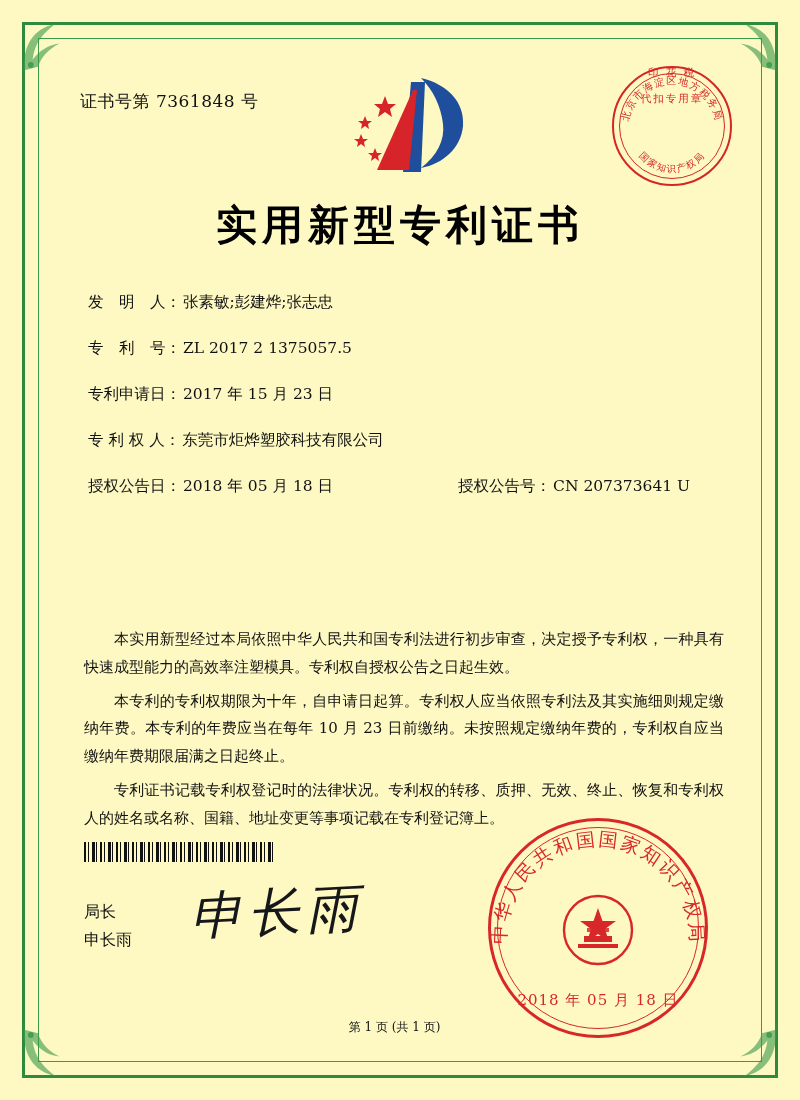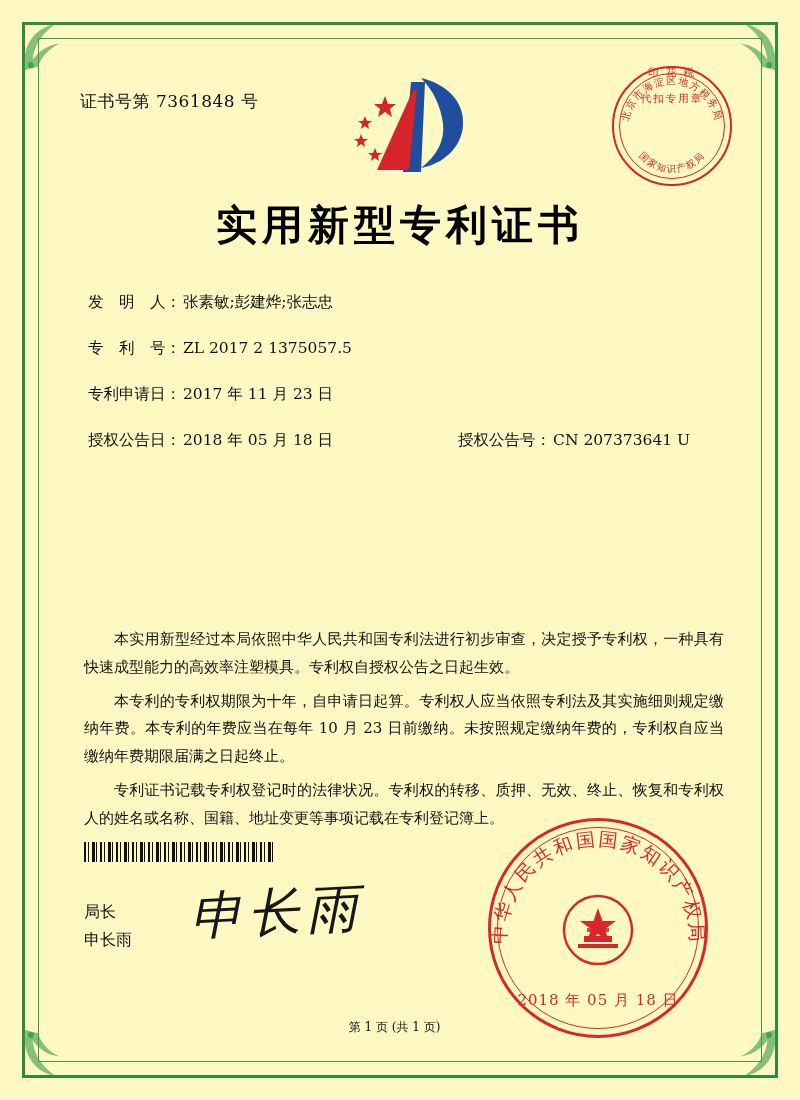--- a/index.html
+++ b/index.html
@@ -328,23 +328,27 @@
         <span class="field-value">张素敏;彭建烨;张志忠</span>
       </div>
 
       <div class="field-row">
         <span class="field-label">专　利　号：</span>
         <span class="field-value">ZL 2017 2 1375057.5</span>
       </div>
 
       <div class="field-row">
         <span class="field-label">专利申请日：</span>
-        <span class="field-value">2017 年 11 月 23 日</span>
-      </div>
-
+        <span class="field-value">2017 年 15 月 23 日</span>
+      </div>
+
+      <div class="field-row">
+        <span class="field-label">专 利 权 人：</span>
+        <span class="field-value">东莞市炬烨塑胶科技有限公司</span>
+      </div>
 
 
       <div class="field-row two-col">
         <span class="col-left">
           <span class="field-label">授权公告日：</span>
           <span class="field-value">2018 年 05 月 18 日</span>
         </span>
         <span class="col-right">
           <span class="field-label">授权公告号：</span>
           <span class="field-value">CN 207373641 U</span>

